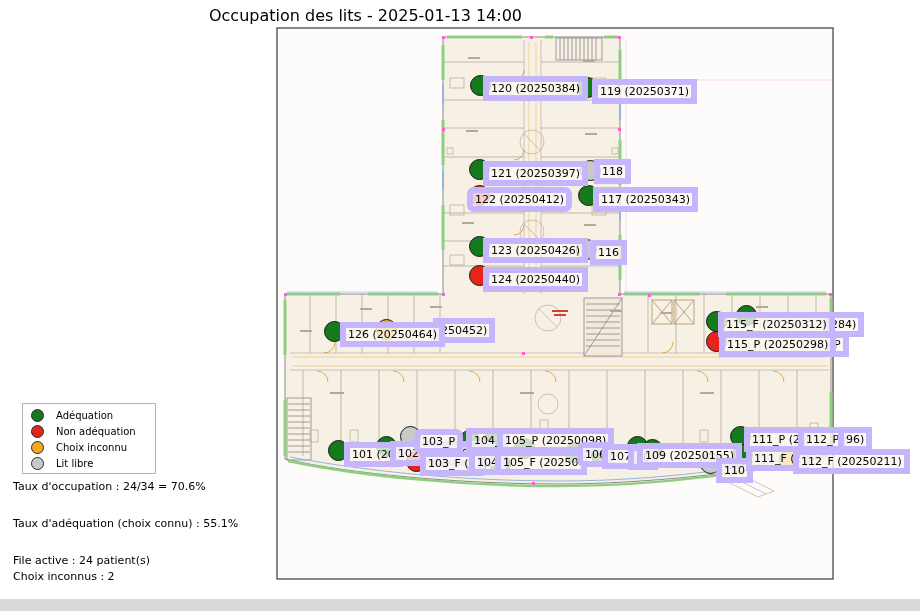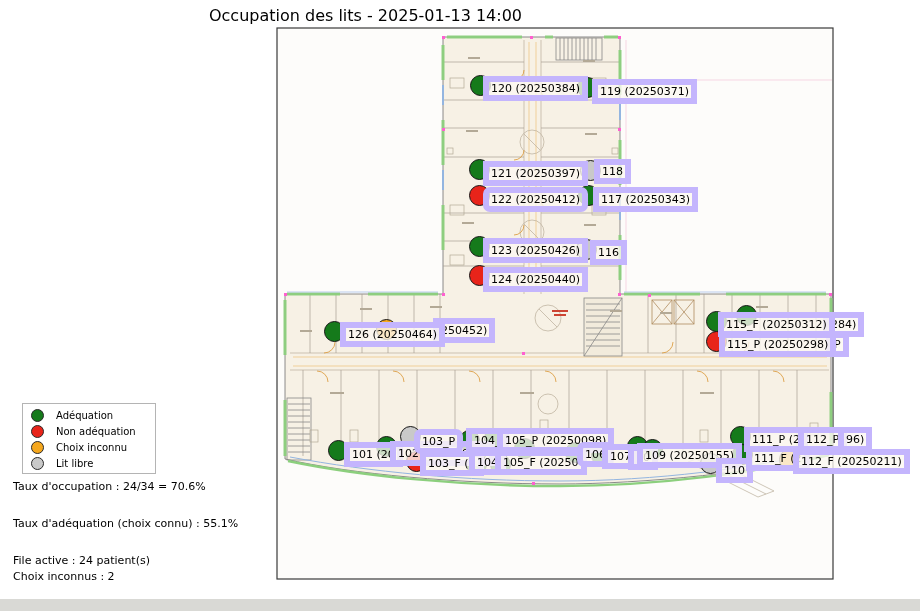--- a/index.html
+++ b/index.html
@@ -271,21 +271,21 @@
       <div class="bed-dot" style="left: 626.5px; top: 435.5px; background: rgb(21, 122, 27);"></div>
       <div class="bed-dot" style="left: 641.5px; top: 438.5px; background: rgb(21, 122, 27);"></div>
       <div class="bed-dot" style="left: 699.5px; top: 452.5px; background: rgb(201, 201, 201);"></div>
       <div class="bed-dot" style="left: 729.5px; top: 425.5px; background: rgb(21, 122, 27);"></div>
       <div class="bed-dot" style="left: 731.5px; top: 443.5px; background: rgb(21, 122, 27);"></div>
       <div class="bed-dot" style="left: 778.5px; top: 448.5px; background: rgb(245, 167, 29);"></div>
       <div class="bed-label" style="left: 483px; top: 76px;">120 (20250384)</div>
       <div class="bed-label" style="left: 592px; top: 79px;">119 (20250371)</div>
       <div class="bed-label" style="left: 483px; top: 161px;">121 (20250397)</div>
       <div class="bed-label" style="left: 594px; top: 159px;">118</div>
-      <div class="bed-label" style="left: 483px; top: 187px; border-radius: 7px;">122 (20250412)</div>
+      <div class="bed-label" style="left: 467px; top: 187px; border-radius: 7px;">122 (20250412)</div>
       <div class="bed-label" style="left: 593px; top: 187px;">117 (20250343)</div>
       <div class="bed-label" style="left: 483px; top: 238px;">123 (20250426)</div>
       <div class="bed-label" style="left: 590px; top: 240px;">116</div>
       <div class="bed-label" style="left: 483px; top: 267px;">124 (20250440)</div>
       <div class="bed-label" style="left: 433px; top: 318px;">250452)</div>
       <div class="bed-label" style="left: 340px; top: 322px;">126 (20250464)</div>
       <div class="bed-label" style="left: 823px; top: 312px;">284)</div>
       <div class="bed-label" style="left: 718px; top: 312px;">115_F (20250312)</div>
       <div class="bed-label" style="left: 826px; top: 332px;">P</div>
       <div class="bed-label" style="left: 719px; top: 332px;">115_P (20250298)</div>

